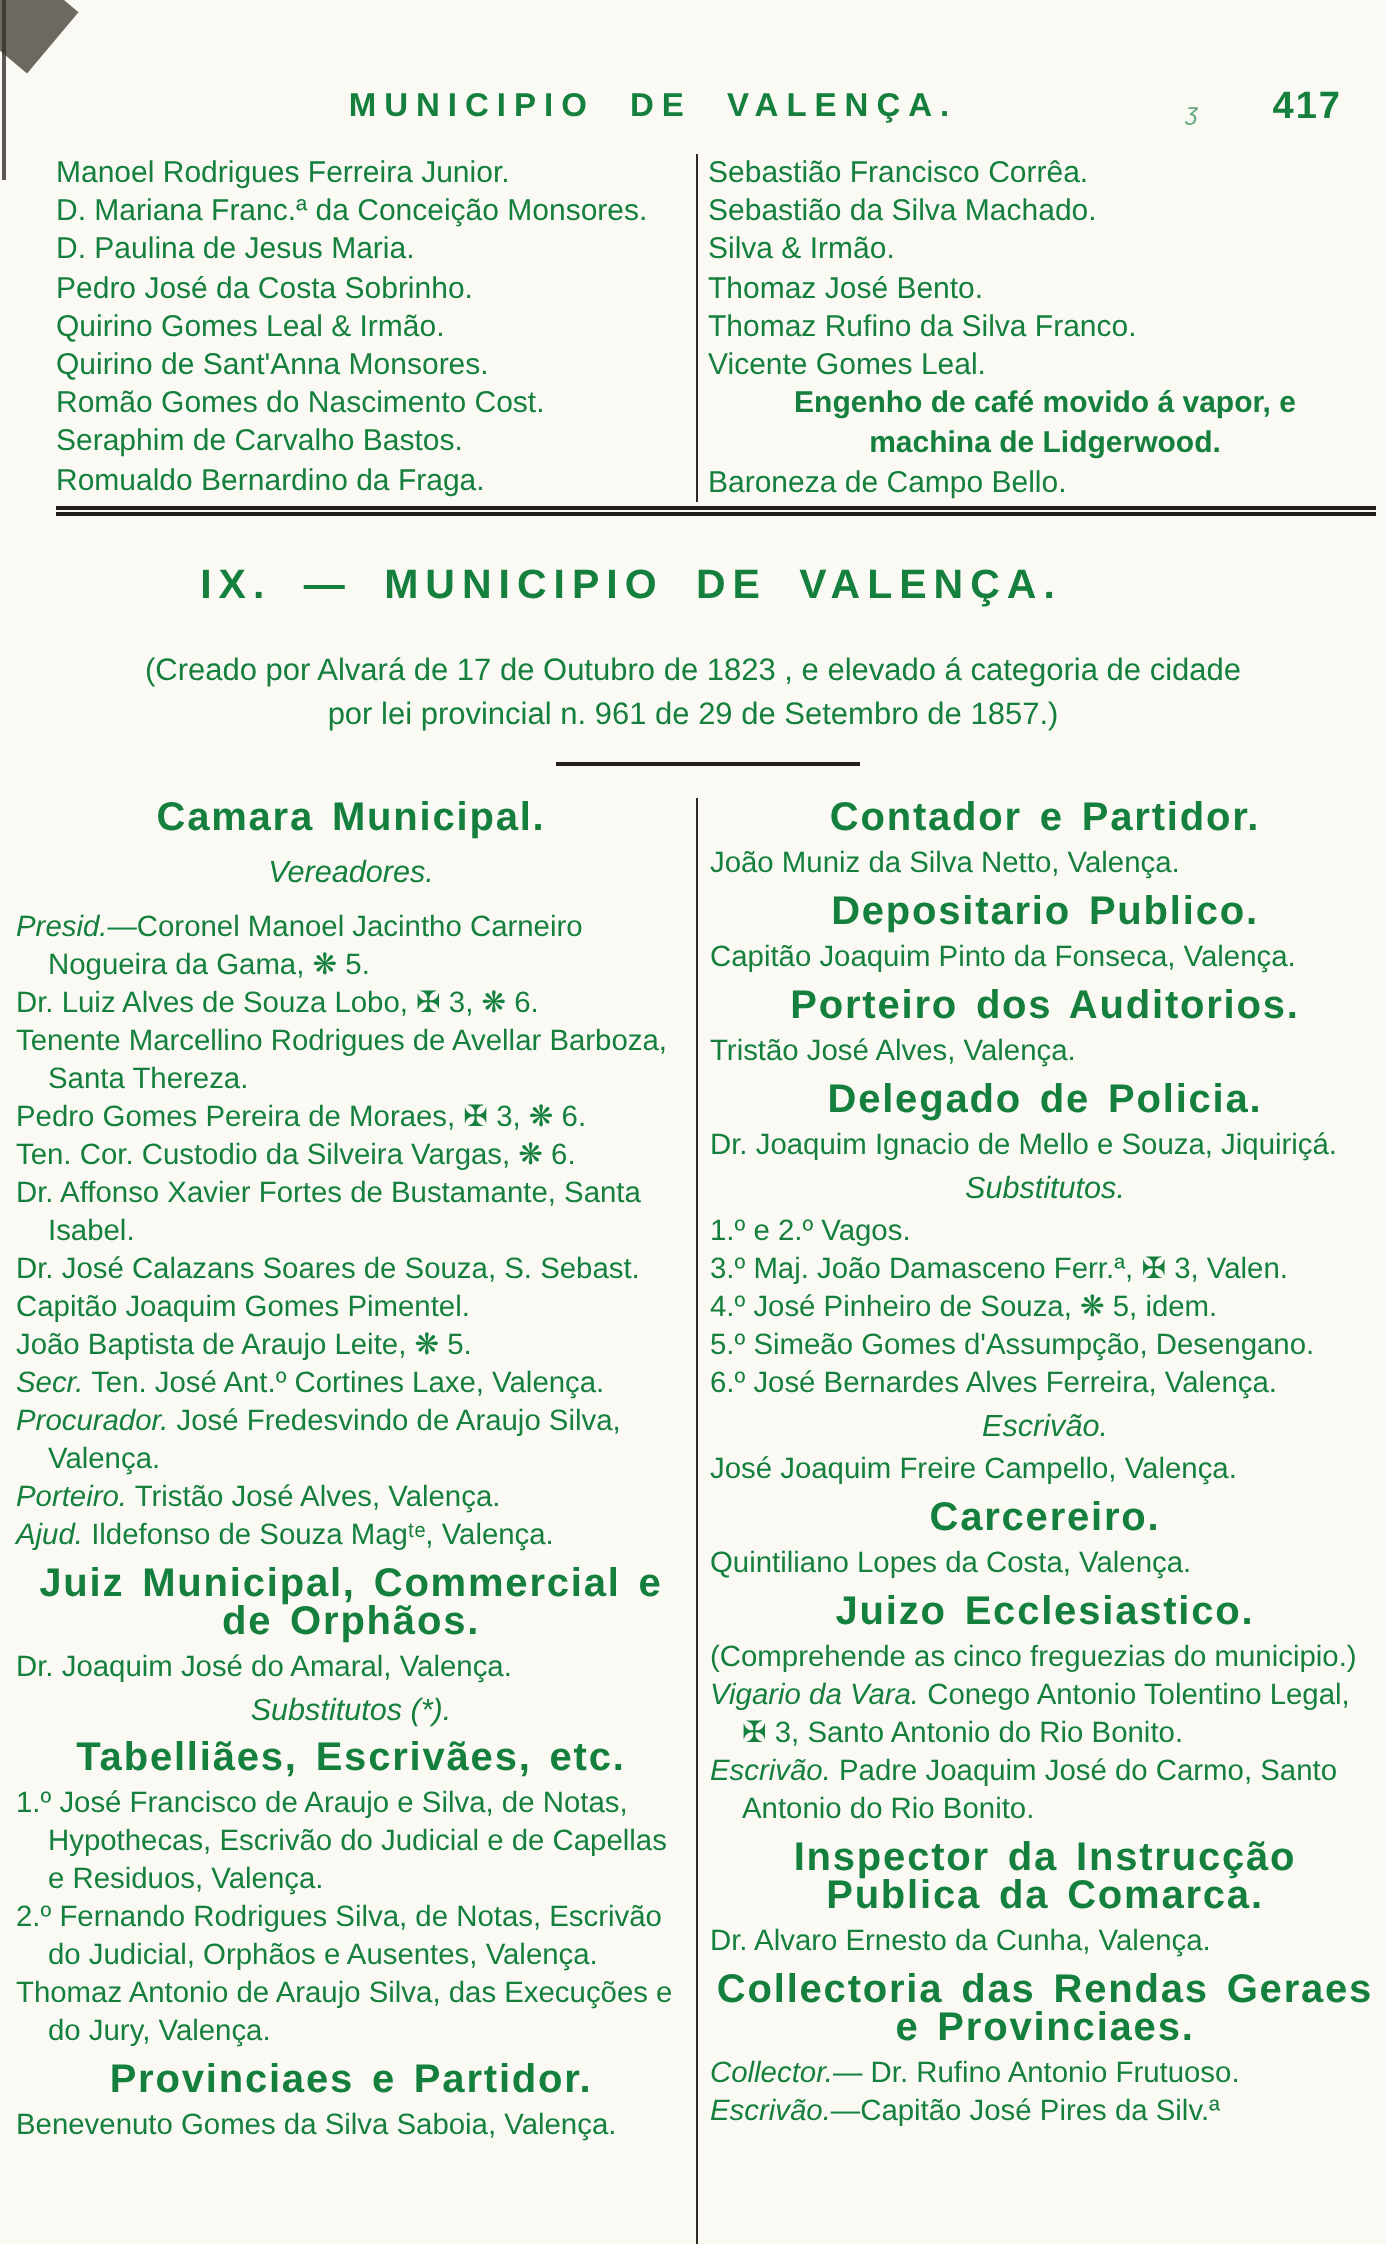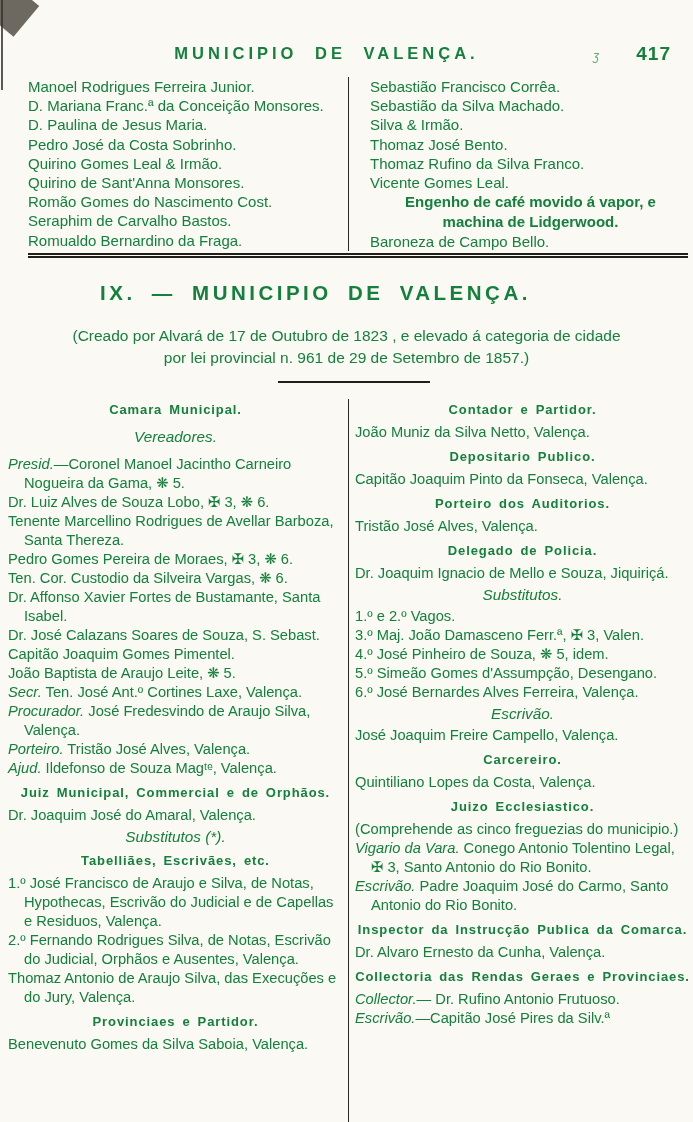--- a/index.html
+++ b/index.html
@@ -16,38 +16,38 @@
 
   
   .running-header{position:absolute;top:44px;left:0;width:100%;height:26px;}
   .header-title{display:block;text-align:center;font-weight:bold;font-size:16.5px;letter-spacing:4px;word-spacing:9px;padding-right:40px;box-sizing:border-box;}
   .header-mark{position:absolute;right:94px;top:5px;font-size:12px;opacity:.65;font-style:italic;}
   .page-number{position:absolute;right:22px;top:-1px;font-weight:bold;font-size:19px;letter-spacing:1px;}
 
   
   .top-columns{position:absolute;top:77px;left:0;right:0;display:flex;align-items:stretch;}
   .top-left{width:348px;box-sizing:border-box;padding-left:28px;}
-  .top-right{flex:1;box-sizing:border-box;border-left:1.6px solid #2c2822;padding-left:21px;padding-right:2px;}
+  .top-right{flex:1;box-sizing:border-box;border-left:1.6px solid #2c2822;padding-left:5px;padding-right:2px;}
   .name-line{font-size:15px;line-height:19.2px;white-space:nowrap;}
   .trade-note{font-weight:bold;text-align:center;font-size:15px;line-height:20px;padding:0 8px;}
   .trade-note span{display:block;}
 
   
   .double-rule{position:absolute;top:253px;left:28px;right:5px;height:5px;border-top:2.4px solid #221f19;border-bottom:2px solid #221f19;box-sizing:border-box;}
   .section-title{position:absolute;top:281px;left:0;width:100%;text-align:center;font-weight:bold;font-size:20.5px;letter-spacing:3.5px;word-spacing:7px;padding-right:62px;box-sizing:border-box;}
   .section-subtitle{position:absolute;top:325px;left:0;width:100%;text-align:center;font-size:15.5px;line-height:22px;}
   .section-subtitle span{display:block;}
   .short-rule{position:absolute;top:381px;left:278px;width:152px;border-top:2.4px solid #221f19;}
 
   
   .main-columns{position:absolute;top:399px;left:0;right:0;bottom:0;display:flex;align-items:stretch;}
   .main-left{width:348px;box-sizing:border-box;padding:0 5px 0 8px;}
   .main-right{flex:1;box-sizing:border-box;border-left:1.6px solid #2c2822;padding:0 3px 0 6px;}
   .blk{margin:0;}
-  .heading{text-align:center;font-weight:bold;font-size:13px;line-height:19px;letter-spacing:.9px;word-spacing:2.5px;margin:5px 0 4px;}
+  .heading{text-align:center;font-weight:bold;font-size:20px;line-height:19px;letter-spacing:.9px;word-spacing:2.5px;margin:5px 0 4px;}
   .subheading{text-align:center;font-style:italic;font-size:15.3px;line-height:19px;margin:2px 0 3px;}
   .entry{font-size:14.7px;line-height:19px;padding-left:16px;text-indent:-16px;}
   .main-left .blk:first-child{margin-top:1px;margin-bottom:8px;}
   .main-right .blk:first-child{margin-top:1px;}
   .main-left .subheading:nth-child(2){margin-bottom:9px;}
 </style>
 </head>
 <body>
 
 <div class="page">

